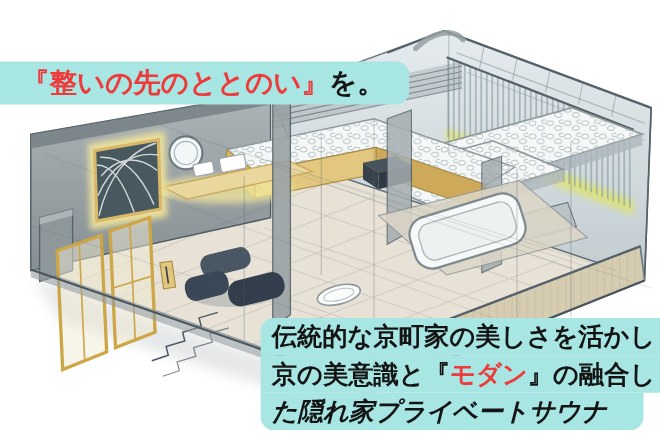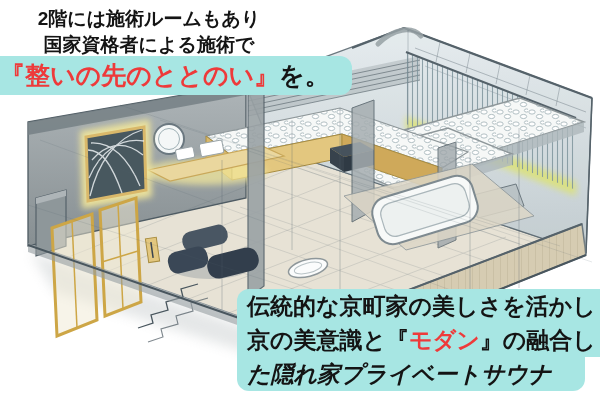--- a/index.html
+++ b/index.html
@@ -5,21 +5,21 @@
   html,body{margin:0;padding:0;background:#fff;}
   .stage{position:relative;width:600px;height:400px;background:#fff;overflow:hidden;
          font-family:"Liberation Sans","DejaVu Sans",sans-serif;}
   .illus{position:absolute;left:0;top:0;width:600px;height:400px;}
   .cap{position:absolute;font-weight:800;color:var(--ink);letter-spacing:0;}
   .top-bubble{left:36px;top:3px;width:226px;height:57px;background:var(--bub);
               border-radius:14px;display:flex;flex-direction:column;justify-content:center;
               align-items:center;font-size:19px;line-height:26px;text-align:center;}
   .top-hl{left:0;top:56px;height:39px;min-width:342px;width:max-content;background:var(--hl);
           border-radius:0 12px 12px 0;display:flex;align-items:center;
-          padding:0 10px 0 0;font-size:25px;white-space:nowrap;}
+          padding:0 10px 0 20px;font-size:25px;white-space:nowrap;}
   .bottom-cap{left:237px;top:289px;}
   .bline{font-size:23px;height:34px;line-height:34px;padding:0 10px;background:var(--hl);
          width:max-content;white-space:nowrap;}
   .b1{border-radius:12px 12px 0 0;min-width:357px;}
   .b2{border-radius:0 12px 12px 0;min-width:374px;}
   .b3{border-radius:0 0 12px 12px;min-width:328px;font-style:italic;}
   .red{color:var(--red);}
 </style>
 </head>
 <body>
@@ -213,24 +213,20 @@
         <line x1="340" y1="108" x2="340" y2="300"></line>
           <line x1="470" y1="152" x2="470" y2="298"></line>
         <line x1="519" y1="128" x2="519" y2="288"></line>
           <line x1="408" y1="30" x2="408" y2="140"></line>
         <line x1="292" y1="120" x2="292" y2="250"></line>
           <line x1="222" y1="160" x2="222" y2="310"></line>
       </g>
     </g>
   </svg>
 
-  <div class="cap top-bubble">
-    <div>2階には施術ルームもあり</div>
-    <div>国家資格者による施術で</div>
-  </div>
   <div class="cap top-hl">
     <span class="red">『整いの先のととのい』</span>
       <span>を。</span>
   </div>
 
   <div class="cap bottom-cap">
     <div class="bline b1">伝統的な京町家の美しさを活かし</div>
     <div class="bline b2"><span>京の美意識と『</span><span class="red">モダン</span><span>』の融合し</span></div>
     <div class="bline b3">た隠れ家プライベートサウナ</div>
   </div>

